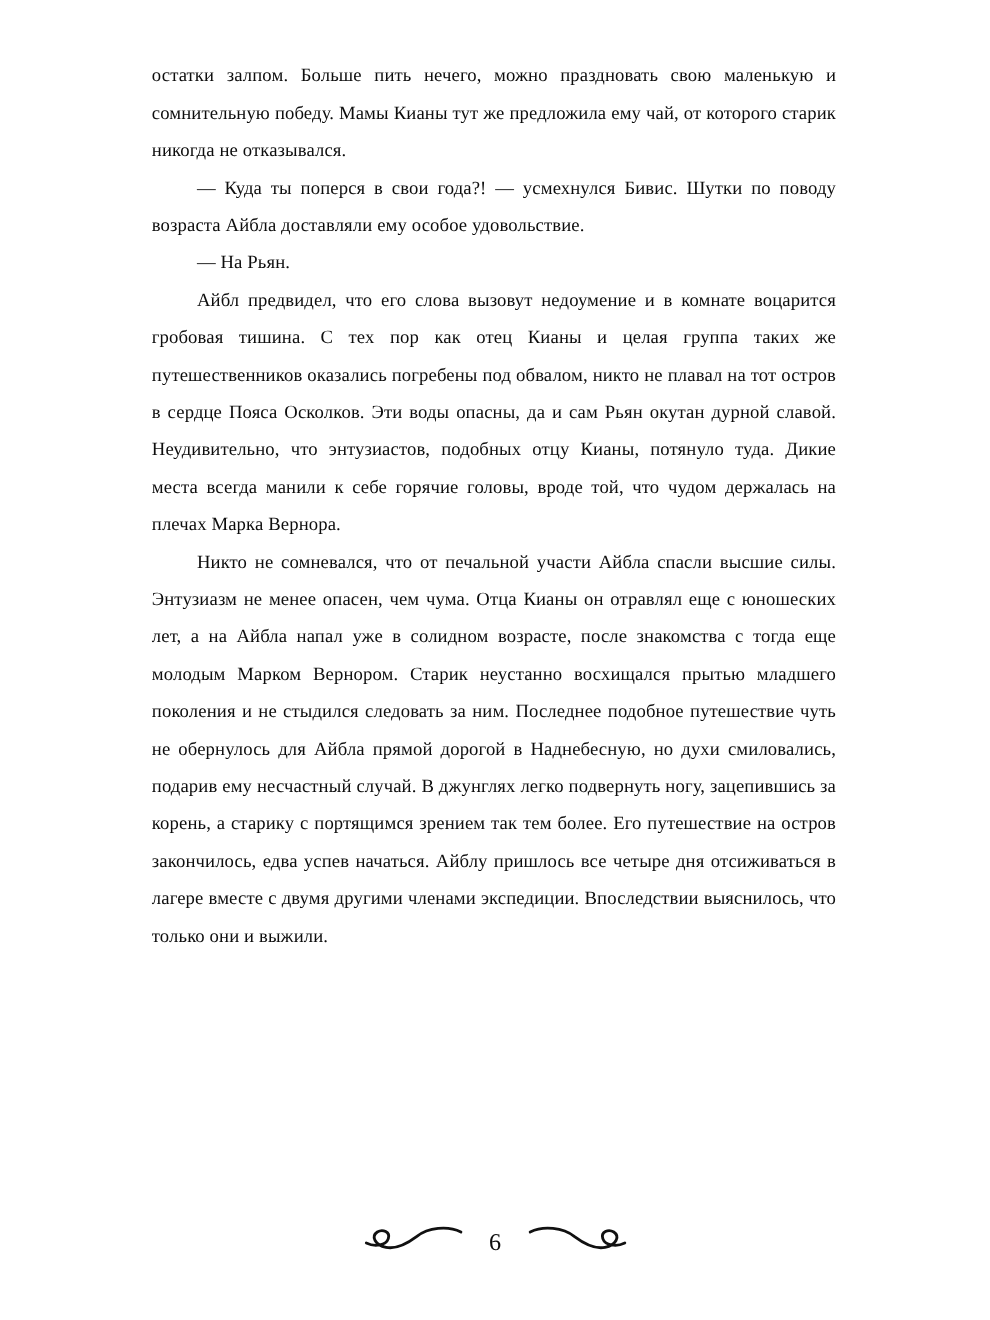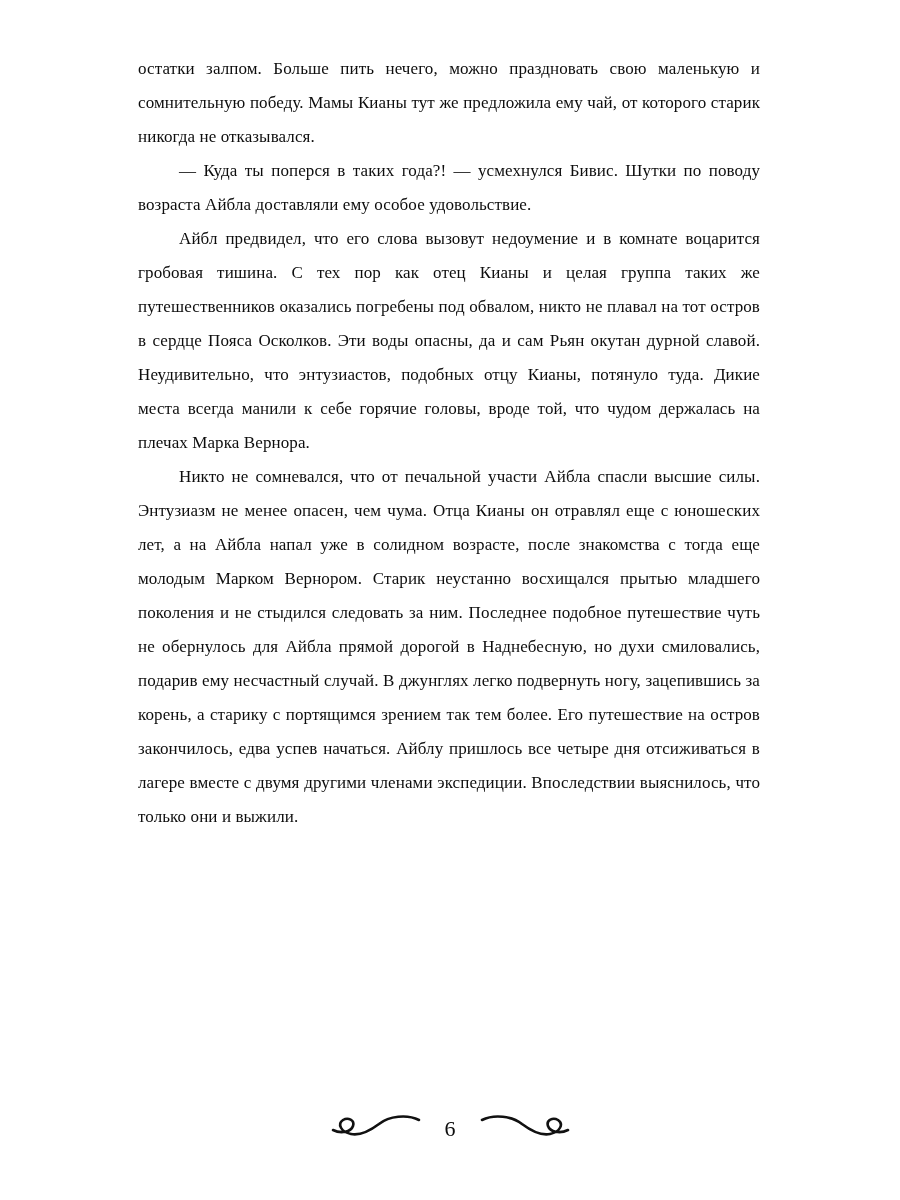--- a/index.html
+++ b/index.html
@@ -58,21 +58,22 @@
   }
   .orn svg { display: block; }
 </style>
 </head>
 <body>
 
 <div class="page">
 
   <div class="body-text">
     <p class="no-indent">остатки залпом. Больше пить нечего, можно праздновать свою маленькую и сомнительную победу. Мамы Кианы тут же предложила ему чай, от которого старик никогда не отказывался.</p>
-    <p>— Куда ты поперся в таких года?! — усмехнулся Бивис. Шутки по поводу возраста Айбла доставляли ему особое удовольствие.</p>
+    <p>— Куда ты поперся в свои года?! — усмехнулся Бивис. Шутки по поводу возраста Айбла доставляли ему особое удовольствие.</p>
+    <p>— На Рьян.</p>
     <p>Айбл предвидел, что его слова вызовут недоумение и в комнате воцарится гробовая тишина. С тех пор как отец Кианы и целая группа таких же путешественников оказались погребены под обвалом, никто не плавал на тот остров в сердце Пояса Осколков. Эти воды опасны, да и сам Рьян окутан дурной славой. Неудивительно, что энтузиастов, подобных отцу Кианы, потянуло туда. Дикие места всегда манили к себе горячие головы, вроде той, что чудом держалась на плечах Марка Вернора.</p>
     <p>Никто не сомневался, что от печальной участи Айбла спасли высшие силы. Энтузиазм не менее опасен, чем чума. Отца Кианы он отравлял еще с юношеских лет, а на Айбла напал уже в солидном возрасте, после знакомства с тогда еще молодым Марком Вернором. Старик неустанно  восхищался прытью младшего поколения и не стыдился следовать за ним. Последнее подобное путешествие чуть не обернулось для Айбла прямой дорогой в Наднебесную, но духи смиловались, подарив ему несчастный случай. В джунглях легко подвернуть ногу, зацепившись за корень, а старику с портящимся зрением так тем более. Его путешествие на остров закончилось, едва успев начаться. Айблу пришлось все четыре дня отсиживаться в лагере вместе с двумя другими членами экспедиции. Впоследствии выяснилось, что только они и выжили.</p>
   </div>
 
   <div class="footer">
     <span class="orn">
       <svg width="96" height="30" viewBox="0 0 96 30" fill="none" xmlns="http://www.w3.org/2000/svg">
         <path d="M92 6 C80 0, 62 2, 52 10 C44 16, 34 22, 24 20 C14 18, 10 10, 16 6 C21 3, 28 6, 26 12 C24 18, 14 20, 6 16" stroke="#111111" stroke-width="2.6" stroke-linecap="round" fill="none"></path>
       </svg>
     </span>

